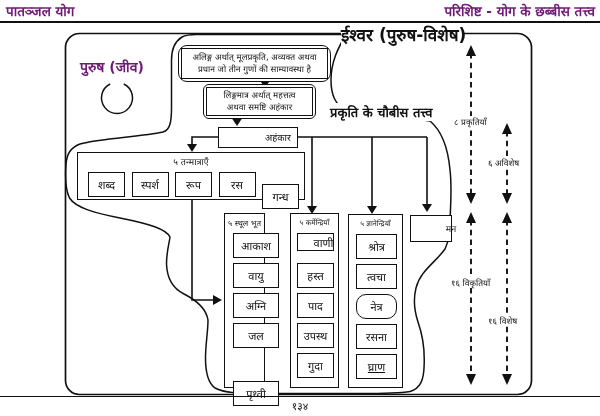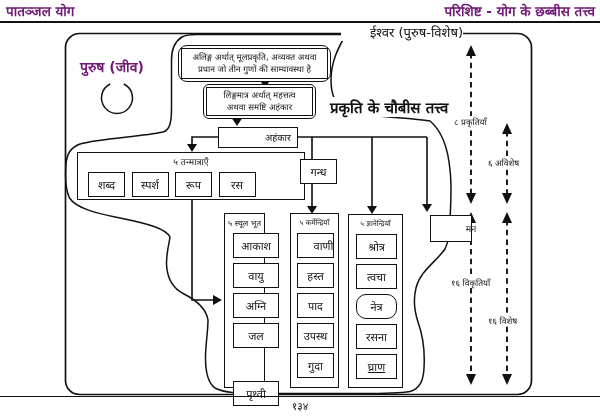--- a/index.html
+++ b/index.html
@@ -94,21 +94,21 @@
       <polygon points="466,193 476,193 471,204"></polygon>
       <polygon points="502,134 512,134 507,123"></polygon>
       <polygon points="502,193 512,193 507,204"></polygon>
       <polygon points="466,223 476,223 471,212"></polygon>
       <polygon points="466,374 476,374 471,385"></polygon>
       <polygon points="502,223 512,223 507,212"></polygon>
       <polygon points="502,374 512,374 507,385"></polygon>
     </g>
   </svg>
 
-  <div class="floatlbl" style="left:341px;top:23px;width:122px;text-align:right;font-weight:normal;font-size:13px;">ईश्वर (पुरुष-विशेष)</div>
+  <div class="floatlbl" style="left:341px;top:23px;width:122px;text-align:left;font-weight:bold;font-size:17px;">ईश्वर (पुरुष-विशेष)</div>
 
   <div class="txt" style="left:80px;top:57px;font-weight:bold;font-size:14px;">पुरुष (जीव)</div>
 
   <div class="dbox" style="left:178px;top:45px;width:153px;height:37px;">
     <div class="inner">
       <span>अलिङ्ग अर्थात् मूलप्रकृति, अव्यक्त अथवा</span>
       <span>प्रधान जो तीन गुणों की साम्यावस्था है</span>
     </div>
   </div>
 
@@ -116,37 +116,37 @@
     <div class="inner">
       <span>लिङ्गमात्र अर्थात् महत्तत्व</span>
       <span>अथवा समष्टि अहंकार</span>
     </div>
   </div>
 
   <div class="sbox" style="left:218px;top:127px;width:80px;height:21px;font-size:9.5px;">
     <span>अहंकार</span>
   </div>
 
-  <div class="floatlbl" style="left:328px;top:97px;font-weight:bold;font-size:15px;padding:0 2px;">प्रकृति के चौबीस तत्त्व</div>
+  <div class="floatlbl" style="left:328px;top:103px;font-weight:bold;font-size:13px;padding:0 2px;">प्रकृति के चौबीस तत्त्व</div>
 
   <div class="group" style="left:77px;top:152px;width:228px;height:48px;">
     <div class="gtitle" style="top:2px;font-size:9px;">५ तन्मात्राएँ</div>
     <div class="cell" style="left:10px;top:19px;width:37px;height:25px;">
         <span>शब्द</span>
       </div>
     <div class="cell" style="left:53.5px;top:19px;width:37px;height:25px;">
         <span>स्पर्श</span>
       </div>
     <div class="cell" style="left:97px;top:19px;width:37px;height:25px;">
         <span>रूप</span>
       </div>
     <div class="cell" style="left:140.5px;top:19px;width:37px;height:25px;">
         <span>रस</span>
       </div>
-    <div class="cell" style="left:184px;top:6px;width:37px;height:25px;margin-left:38px;">
+    <div class="cell" style="left:184px;top:31px;width:37px;height:25px;">
         <span>गन्ध</span>
       </div>
   </div>
 
   <div class="group" style="left:224px;top:213px;width:41px;height:175px;padding-left:30px;">
     <div class="gtitle" style="top:3px;">५ स्थूल भूत</div>
     <div class="cell" style="left:8px;top:19px;width:46px;height:25px;">
         <span>आकाश</span>
       </div>
     <div class="cell" style="left:8px;top:49px;width:46px;height:25px;">
@@ -158,21 +158,21 @@
     <div class="cell" style="left:8px;top:109px;width:46px;height:25px;">
         <span>जल</span>
       </div>
     <div class="cell" style="left:8px;top:139px;width:46px;height:25px;margin-top:28px;">
         <span>पृथ्वी</span>
       </div>
   </div>
 
   <div class="group" style="left:290px;top:213px;width:49px;height:175px;">
     <div class="gtitle" style="top:3px;font-size:7.2px;">५ कर्मेन्द्रियाँ</div>
-    <div class="cell" style="left:6px;top:19px;width:37px;height:25px;padding-left:16px;">
+    <div class="cell" style="left:6px;top:19px;width:37px;height:18px;padding-left:16px;">
         <span>वाणी</span>
       </div>
     <div class="cell" style="left:6px;top:49px;width:37px;height:25px;">
         <span>हस्त</span>
       </div>
     <div class="cell" style="left:6px;top:79px;width:37px;height:25px;align-items:center;">
         <span>पाद</span>
       </div>
     <div class="cell" style="left:6px;top:109px;width:37px;height:25px;">
         <span>उपस्थ</span>
@@ -194,21 +194,21 @@
         <span>नेत्र</span>
       </div>
     <div class="cell" style="left:7px;top:109px;width:41px;height:25px;">
         <span>रसना</span>
       </div>
     <div class="cell" style="left:7px;top:139px;width:41px;height:25px;text-decoration:underline;">
         <span>घ्राण</span>
       </div>
   </div>
 
-  <div class="sbox" style="left:430px;top:215px;width:24px;height:27px;border-width:1.6px;">
+  <div class="sbox" style="left:410px;top:215px;width:24px;height:27px;border-width:1.6px;">
     <span>मन</span>
   </div>
 
   <div class="floatlbl small-side" style="left:452px;top:116px;">८ प्रकृतियाँ</div>
   <div class="floatlbl small-side" style="left:486px;top:157px;">६ अविशेष</div>
   <div class="floatlbl small-side" style="left:449px;top:277px;">१६ विकृतियाँ</div>
   <div class="floatlbl small-side" style="left:486px;top:315px;">१६ विशेष</div>
 
   <div class="rule" style="top:396px;border-top:1.5px solid #111;z-index:4;"></div>
   <div class="abs" style="top:399px;left:0;width:600px;text-align:center;font-size:10.5px;z-index:4;">१३४</div>

